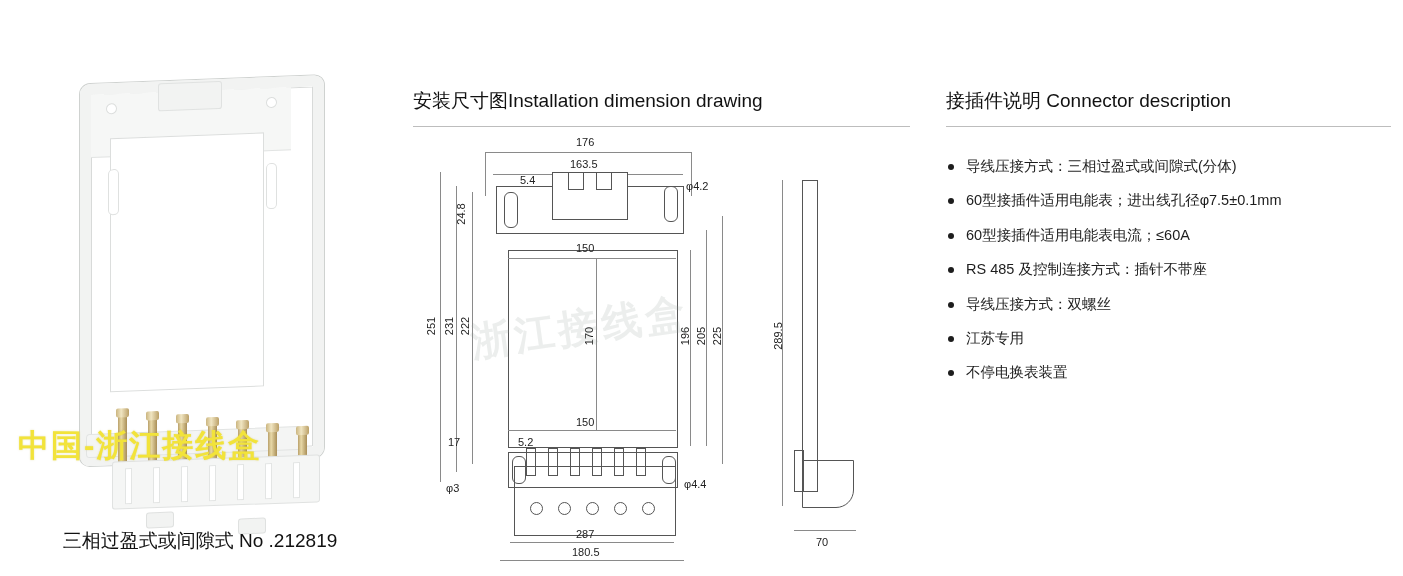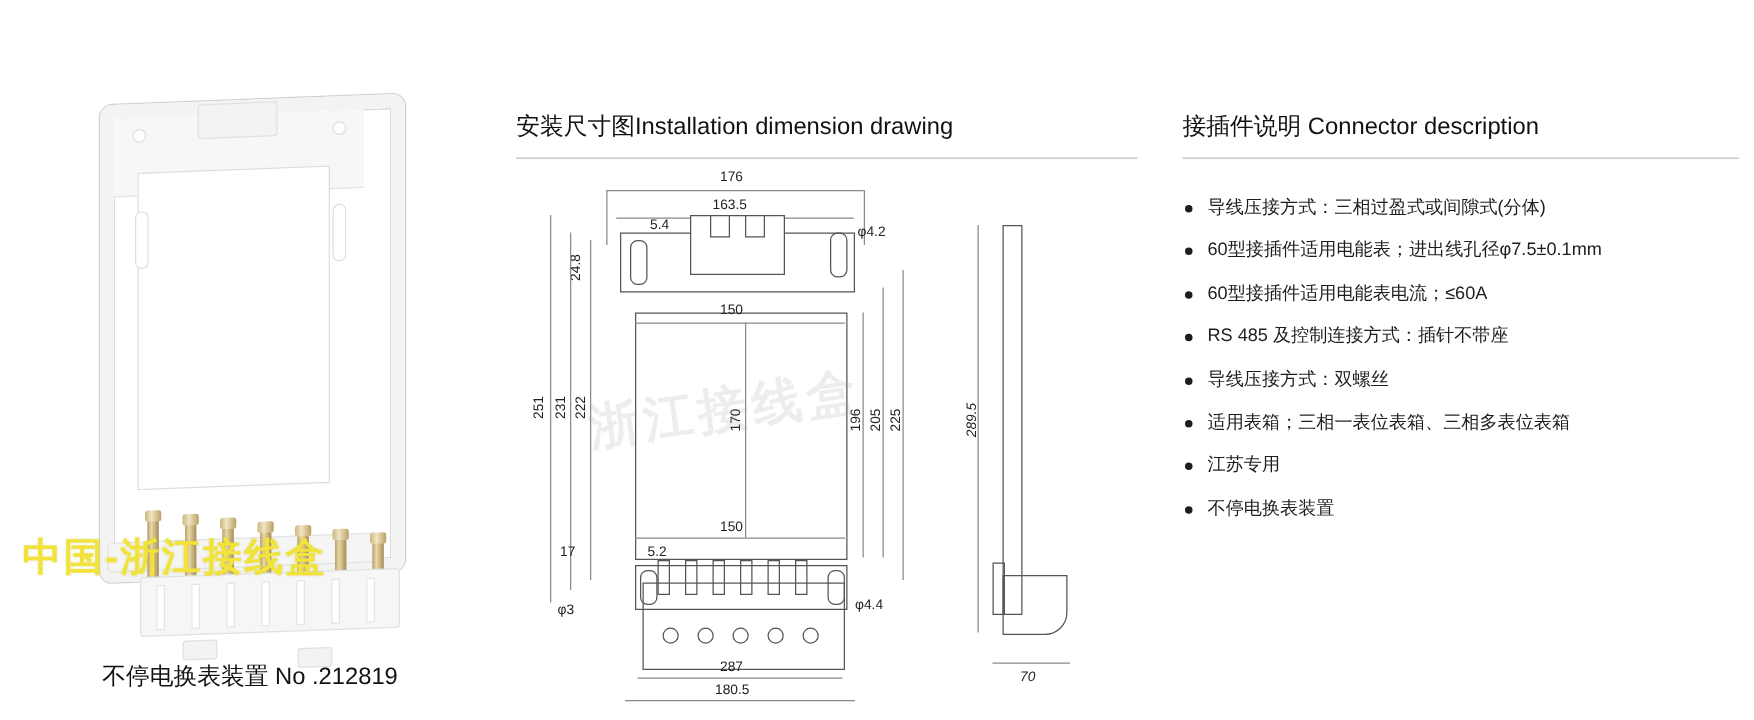--- a/index.html
+++ b/index.html
@@ -61,21 +61,21 @@
   .h{height:1px;} .v{width:1px;}
   .thin{background:#8a8a8a;}
   .dim{position:absolute;font-size:11px;color:#222;white-space:nowrap;}
   .dimv{position:absolute;font-size:11px;color:#222;white-space:nowrap;
     transform-origin:center;transform:rotate(-90deg);}
   .box{position:absolute;border:1px solid #555;}
   .slotpill{position:absolute;border:1px solid #555;border-radius:6px;}
   .circ{position:absolute;border:1px solid #555;border-radius:50%;}
 
   
-  .side{position:absolute;left:372px;top:0;width:120px;height:440px;font-style:italic;}
+  .side{position:absolute;left:372px;top:0;width:120px;height:440px;}
 
   
   .right-panel{position:absolute;left:920px;top:0;width:483px;height:484px;}
   .right-title{position:absolute;left:26px;top:88px;font-size:19px;color:#111;white-space:nowrap;}
   .right-rule{position:absolute;left:26px;top:126px;width:445px;height:1px;background:#bdbdbd;}
   .bullets{position:absolute;left:26px;top:158px;width:450px;}
   .bullet{position:relative;padding-left:20px;margin-bottom:17px;font-size:14.5px;color:#1d1d1d;line-height:1.2;}
   .bullet:before{content:"";position:absolute;left:2px;top:6px;width:6px;height:6px;border-radius:50%;background:#1d1d1d;}
 
   .wm-center{position:absolute;left:470px;top:300px;font-size:40px;color:rgba(150,160,155,.18);
@@ -131,21 +131,21 @@
         <div class="tb-rib" style="left:96px;"></div>
         <div class="tb-rib" style="left:124px;"></div>
         <div class="tb-rib" style="left:152px;"></div>
         <div class="tb-rib" style="left:180px;"></div>
       </div>
       <div class="foot" style="left:86px;top:452px;transform:skewY(-2deg);"></div>
       <div class="foot" style="left:178px;top:458px;transform:skewY(-2deg);"></div>
     </div>
 
     <div class="watermark-left">中国-浙江接线盒</div>
-    <div class="order-no">不停电换表装置 No .212819</div>
+    <div class="order-no">三相过盈式或间隙式 No .212819</div>
   </div>
 
   <div class="mid-panel">
     <div class="mid-title">安装尺寸图Installation dimension drawing</div>
     <div class="mid-rule"></div>
 
     <div class="draw">
 
       <div class="ln h thin" style="left:85px;top:22px;width:206px;"></div>
       <div class="dim" style="left:176px;top:6px;">176</div>
@@ -233,20 +233,19 @@
 
   <div class="right-panel">
     <div class="right-title">接插件说明 Connector description</div>
     <div class="right-rule"></div>
     <div class="bullets">
       <div class="bullet">导线压接方式：三相过盈式或间隙式(分体)</div>
       <div class="bullet">60型接插件适用电能表；进出线孔径φ7.5±0.1mm</div>
       <div class="bullet">60型接插件适用电能表电流；≤60A</div>
       <div class="bullet">RS 485 及控制连接方式：插针不带座</div>
       <div class="bullet">导线压接方式：双螺丝</div>
-      <div class="bullet">适用表箱；三相一表位表箱、三相多表位表箱</div>
       <div class="bullet">江苏专用</div>
       <div class="bullet">不停电换表装置</div>
     </div>
   </div>
 
   <div class="wm-center">浙江接线盒</div>
 </div>
 
 </body></html>

